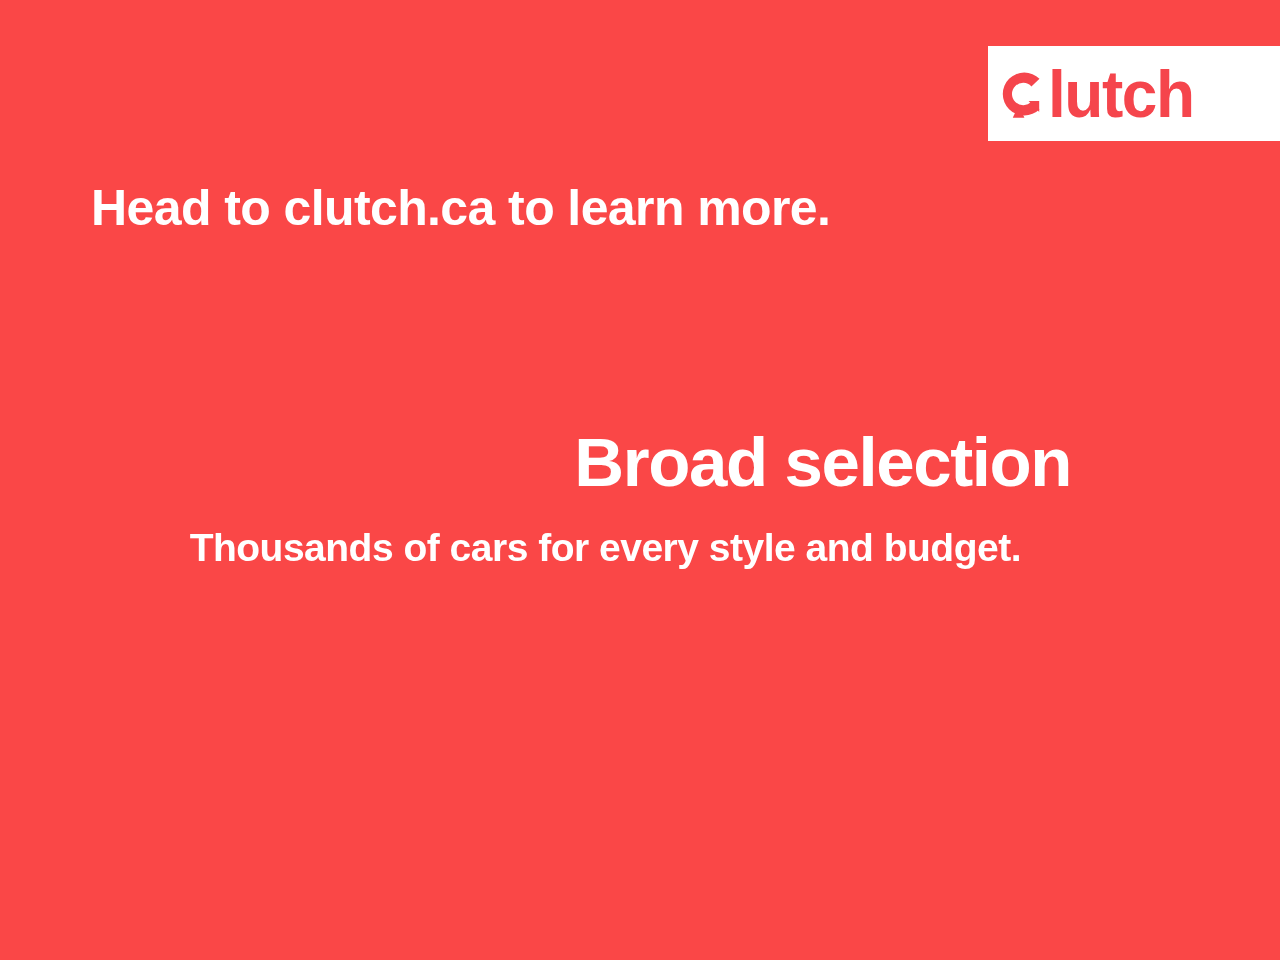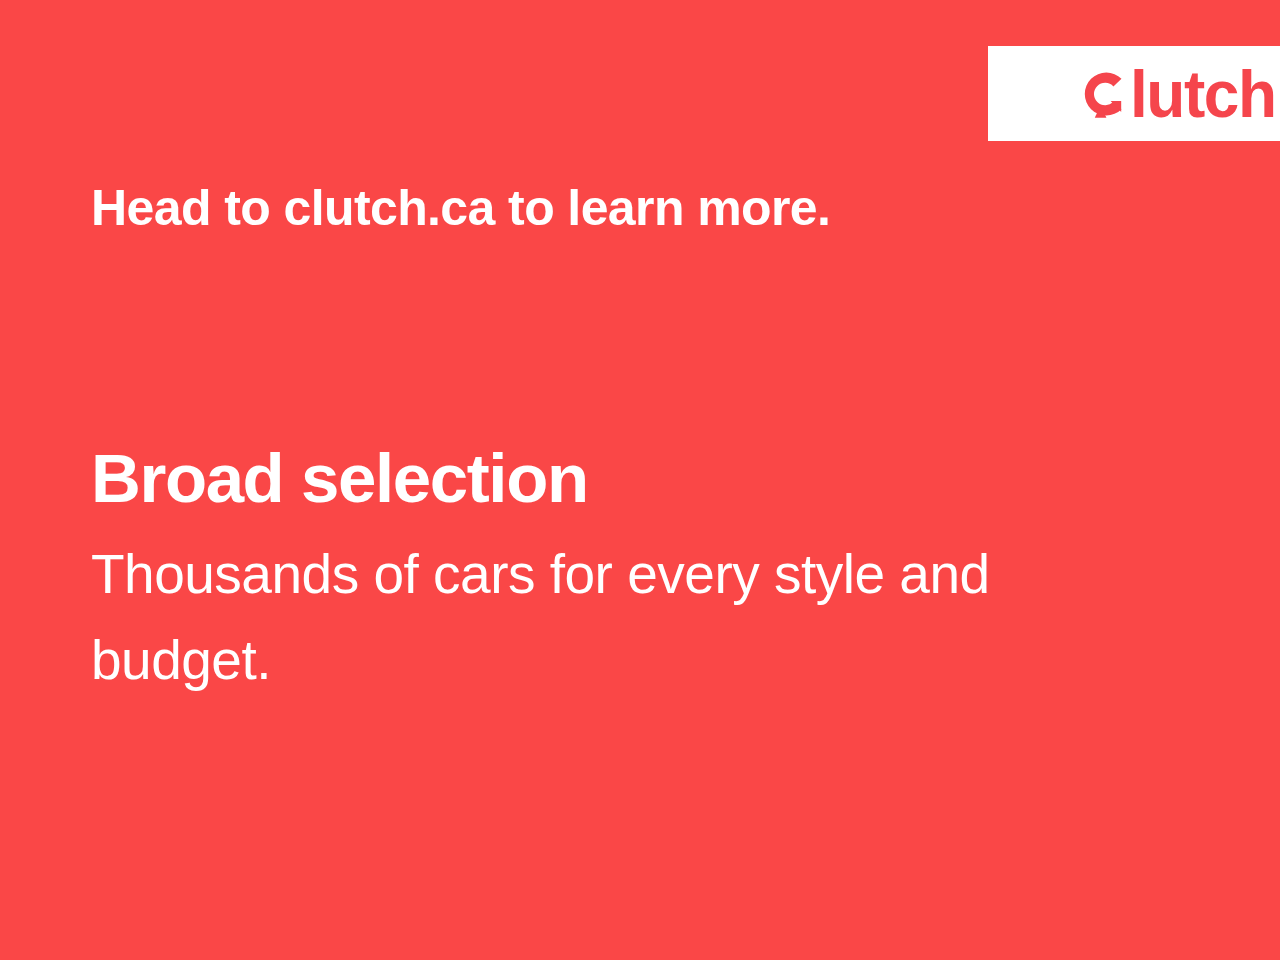--- a/index.html
+++ b/index.html
@@ -26,21 +26,21 @@
   
   .logo-plate {
     position: absolute;
     top: 46px;
     left: 988px;
     width: 292px;          
     height: 95px;
     background: #ffffff;
     display: flex;
     align-items: center;
-    justify-content: flex-end;
+    justify-content: flex-start;
     box-sizing: border-box;
     padding-left: 6px;
   }
   .logo-lockup {
     display: flex;
     align-items: center;
     height: 62px;
   }
   .logo-mark {
     display: block;
@@ -72,39 +72,40 @@
     line-height: 60px;
     letter-spacing: -0.6px;
     color: #ffffff;
     white-space: nowrap;
   }
 
   
   .headline-block {
     position: absolute;
     left: 91px;
-    top: 440px;
+    top: 424px;
     width: 980px;
+    text-align: right;
   }
   .headline {
     margin: 0;
     font-family: "Liberation Sans", sans-serif;
     font-weight: 700;
     font-size: 69px;
     line-height: 78px;
     letter-spacing: -1.4px;
     color: #ffffff;
     white-space: nowrap;
   }
   .subhead {
     margin: 13px 0 0 0;
     font-family: "Liberation Sans", sans-serif;
-    font-weight: 400;
-    font-size: 55px;
-    line-height: 86px;
+    font-weight: 700;
+    font-size: 39px;
+    line-height: 65px;
     letter-spacing: -0.5px;
     color: #ffffff;
     max-width: 930px;
   }
 </style>
 </head>
 <body>
 
 <div class="slide">
 

